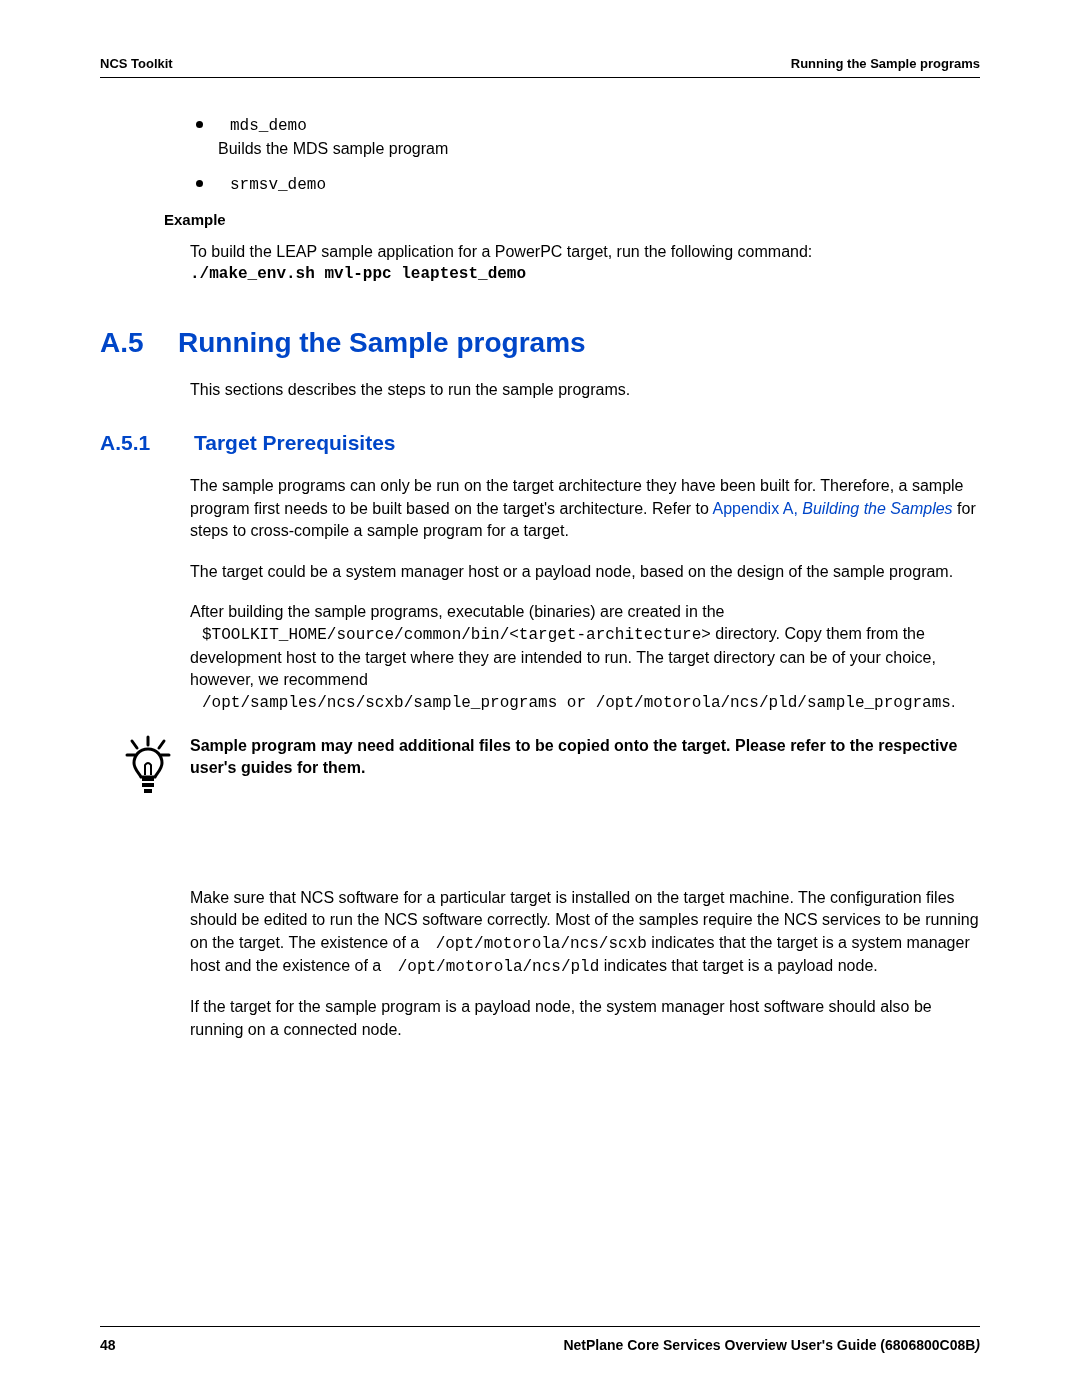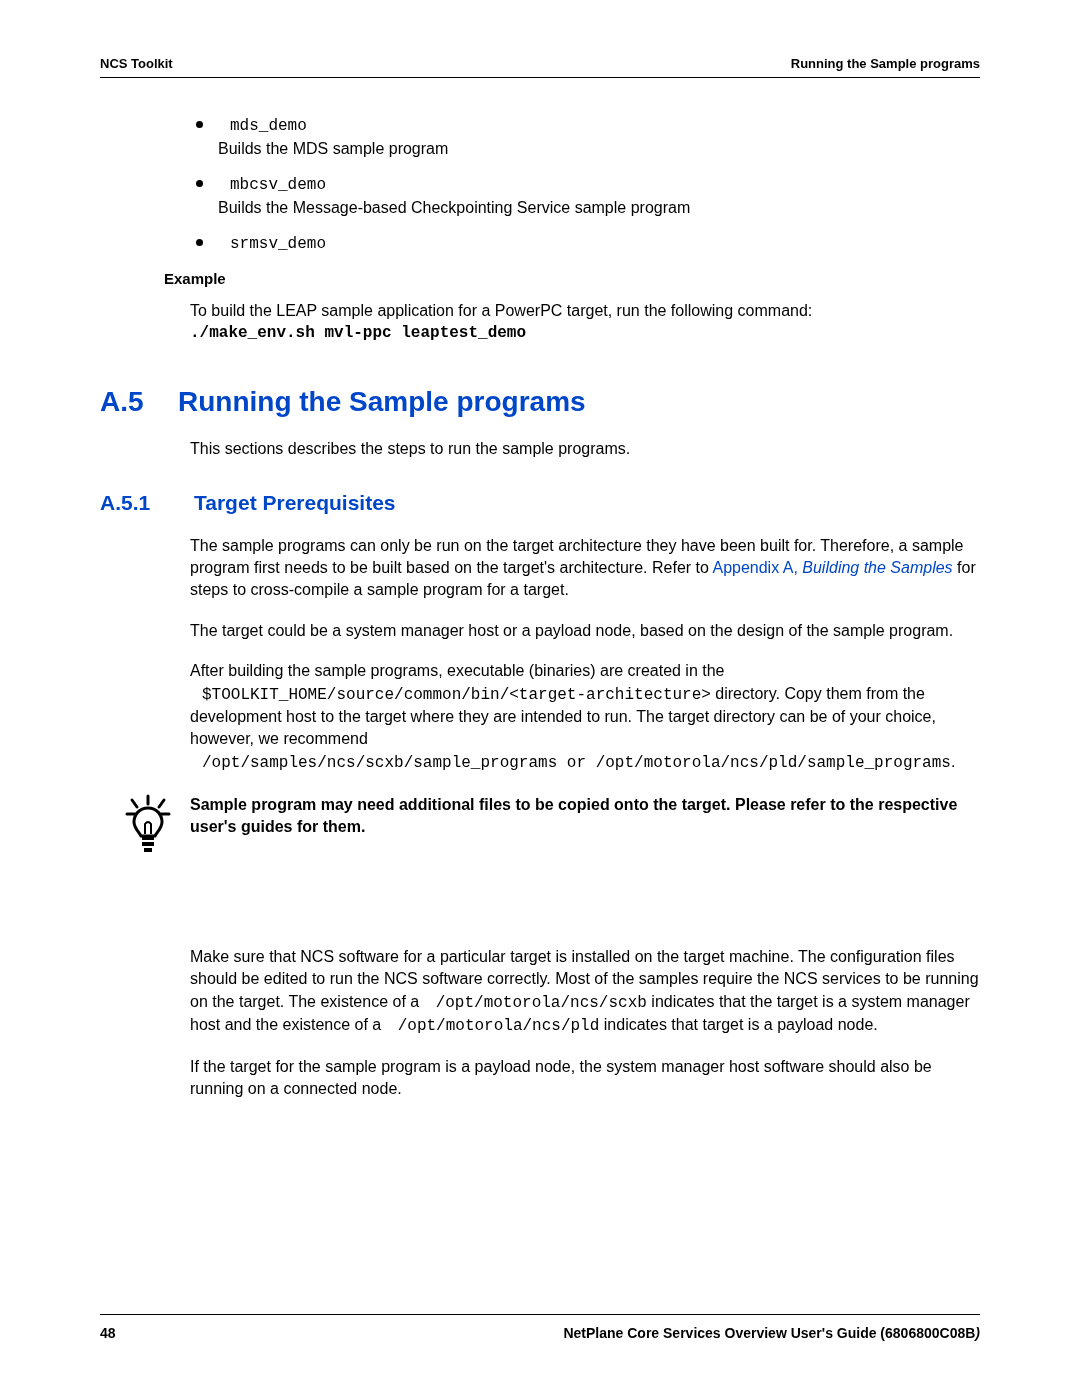--- a/index.html
+++ b/index.html
@@ -85,21 +85,21 @@
     gap: 18px;
     margin: 20px 0 28px -66px;
     align-items: flex-start;
   }
   .tip-icon { width: 48px; flex: 0 0 48px; }
   .tip-text { font-size: 16px; font-weight: bold; line-height: 1.4; }
   .footer {
     position: absolute;
     left: 100px;
     right: 100px;
-    bottom: 56px;
+    bottom: 44px;
   }
   .footer-rule {
     border: none;
     border-top: 1.5px solid #000;
     margin-bottom: 10px;
   }
   .footer-row {
     display: flex;
     justify-content: space-between;
     font-size: 14px;
@@ -114,24 +114,20 @@
   <span>NCS Toolkit</span>
   <span>Running the Sample programs</span>
 </div>
 <hr class="header-rule">
 
 <div class="content-indent">
   <ul class="bullets">
     <li>
       <span class="mono">mds_demo</span><br>
       <span>Builds the MDS sample program</span>
-    </li>
-    <li>
-      <span class="mono">mbcsv_demo</span><br>
-      <span>Builds the Message-based Checkpointing Service sample program</span>
     </li>
     <li>
       <span class="mono">srmsv_demo</span><br>
     </li>
   </ul>
 
   <div class="example-label">Example</div>
   <div class="example-text">To  build the LEAP sample application for a PowerPC target, run the following command:</div>
   <div class="example-cmd">./make_env.sh  mvl-ppc  leaptest_demo</div>
 </div>

